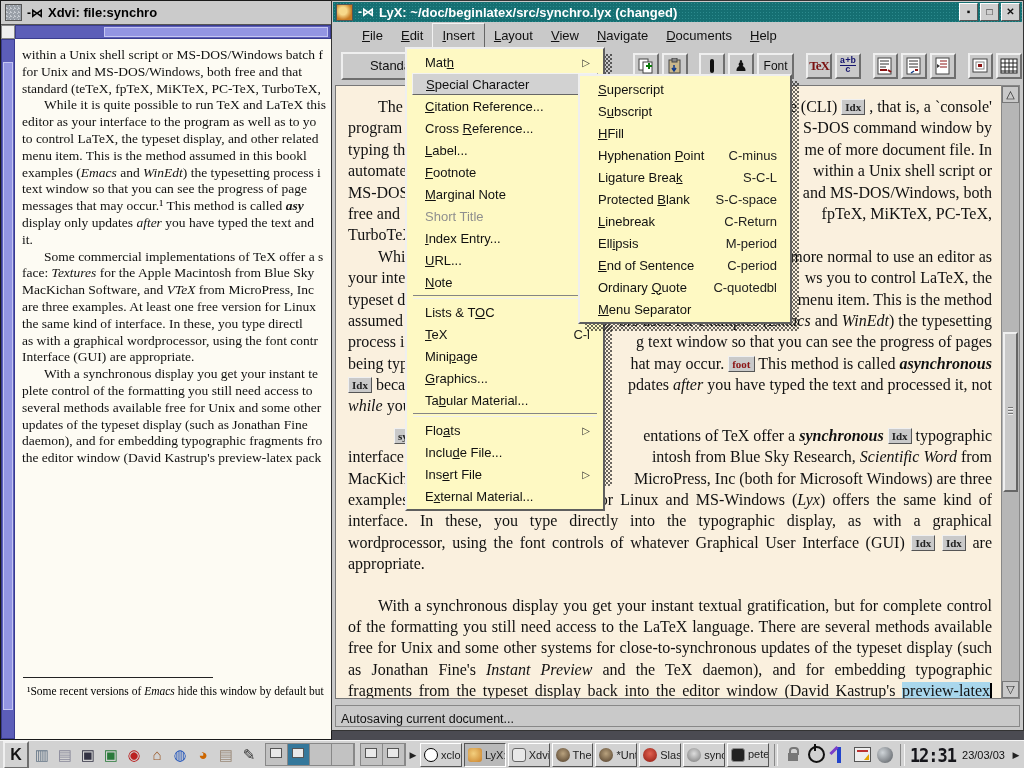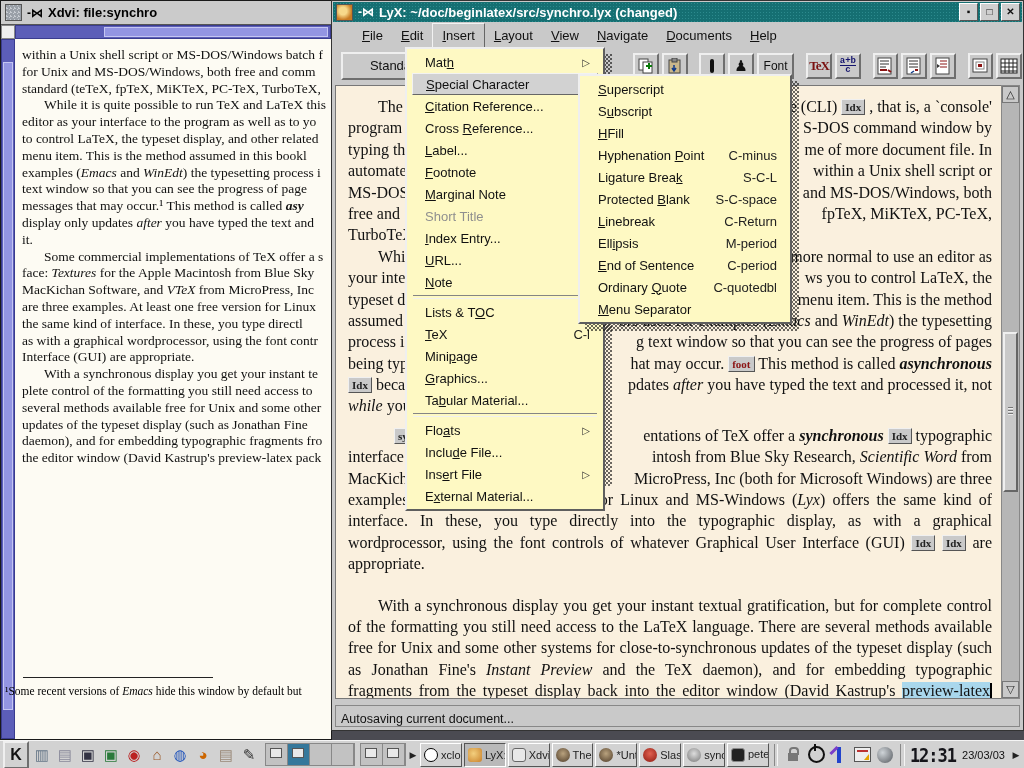--- a/index.html
+++ b/index.html
@@ -17,21 +17,21 @@
     background-image:linear-gradient(45deg,#c8ccd2 25%,transparent 25%,transparent 75%,#c8ccd2 75%);background-size:4px 4px;}
   .pin{font-size:12px;font-weight:bold;}
   #xdvi .hscroll{position:absolute;left:14px;top:24px;right:0;height:14px;background:#5c5eb8;border:1px solid #3a3c8e;box-sizing:border-box;}
   #xdvi .hthumb{position:absolute;left:28%;top:1px;bottom:1px;right:2px;background:#9395e2;border:1px solid #c4c5f2;}
   #xdvi .corner{position:absolute;left:0;top:24px;width:14px;height:14px;background:#efefef;border:1px solid #888;box-sizing:border-box;}
   #xdvi .vscroll{position:absolute;left:0;top:38px;bottom:0;width:14px;background:#5c5eb8;border:1px solid #3a3c8e;box-sizing:border-box;}
   #xdvi .vthumb{position:absolute;top:22px;bottom:28px;left:1px;right:1px;background:#9395e2;border:1px solid #c4c5f2;}
   #xdvi .page{position:absolute;left:14px;top:38px;right:0;bottom:0;background:#fdfbf3;overflow:hidden;padding:8px 0 0 7px;}
   .xline{height:16.8px;line-height:16.8px;font:13.5px "Liberation Serif",serif;color:#111;white-space:nowrap;overflow:hidden;}
   #xdvi .footrule{position:absolute;left:22px;top:676px;width:190px;border-top:1px solid #222;}
-  #xdvi .footnote{position:absolute;left:4px;top:684px;font:11.5px "Liberation Serif",serif;white-space:nowrap;}
+  #xdvi .footnote{position:absolute;left:26px;top:684px;font:11.5px "Liberation Serif",serif;white-space:nowrap;}
   
   #lyx{position:absolute;left:331px;top:0;width:693px;height:731px;background:#c9c9c9;box-sizing:border-box;
     border:1px solid #333;}
   #lyx .titlebar{position:absolute;left:1px;top:1px;right:1px;height:20px;background:#156f72;
     background-image:radial-gradient(#2c8a8d 22%,transparent 24%);background-size:3px 3px;
     display:flex;align-items:center;gap:5px;padding-left:3px;color:#fff;font-weight:bold;font-size:13px;}
   #lyx .titlebar .appicon{background:#e8a33c;background-image:radial-gradient(circle at 40% 40%,#f7d98a 30%,#c97b22 70%);}
   .winbtns{margin-left:auto;display:flex;gap:2px;padding-right:2px;}
   .wbtn{width:17px;height:16px;background:#cfcfcf;border-top:1px solid #fff;border-left:1px solid #fff;
     border-right:1px solid #555;border-bottom:1px solid #555;display:flex;align-items:center;justify-content:center;
@@ -135,21 +135,21 @@
     </div>
     <div class="corner"></div>
     <div class="hscroll">
         <div class="hthumb"></div>
       </div>
     <div class="vscroll">
         <div class="vthumb"></div>
       </div>
     <div class="page" id="xdvi-lines">
         <div class="xline">within a Unix shell script or MS-DOS/Windows batch f</div>
-        <div class="xline">for Unix and MS-DOS/Windows, both free and comm</div>
+        <div class="xline">for Unix and MS-DOS/Windows, both free and that</div>
         <div class="xline">standard (teTeX, fpTeX, MiKTeX, PC-TeX, TurboTeX,</div>
         <div class="xline" style="padding-left: 22px;">While it is quite possible to run TeX and LaTeX this</div>
         <div class="xline">editor as your interface to the program as well as to yo</div>
         <div class="xline">to control LaTeX, the typeset display, and other related</div>
         <div class="xline">menu item.  This is the method assumed in this bookl</div>
         <div class="xline">examples (<i>Emacs</i> and <i>WinEdt</i>) the typesetting process i</div>
         <div class="xline">text window so that you can see the progress of page</div>
         <div class="xline">messages that may occur.¹  This method is called <b><i>asy</i></b></div>
         <div class="xline">display only updates <i>after</i> you have typed the text and</div>
         <div class="xline">it.</div>

